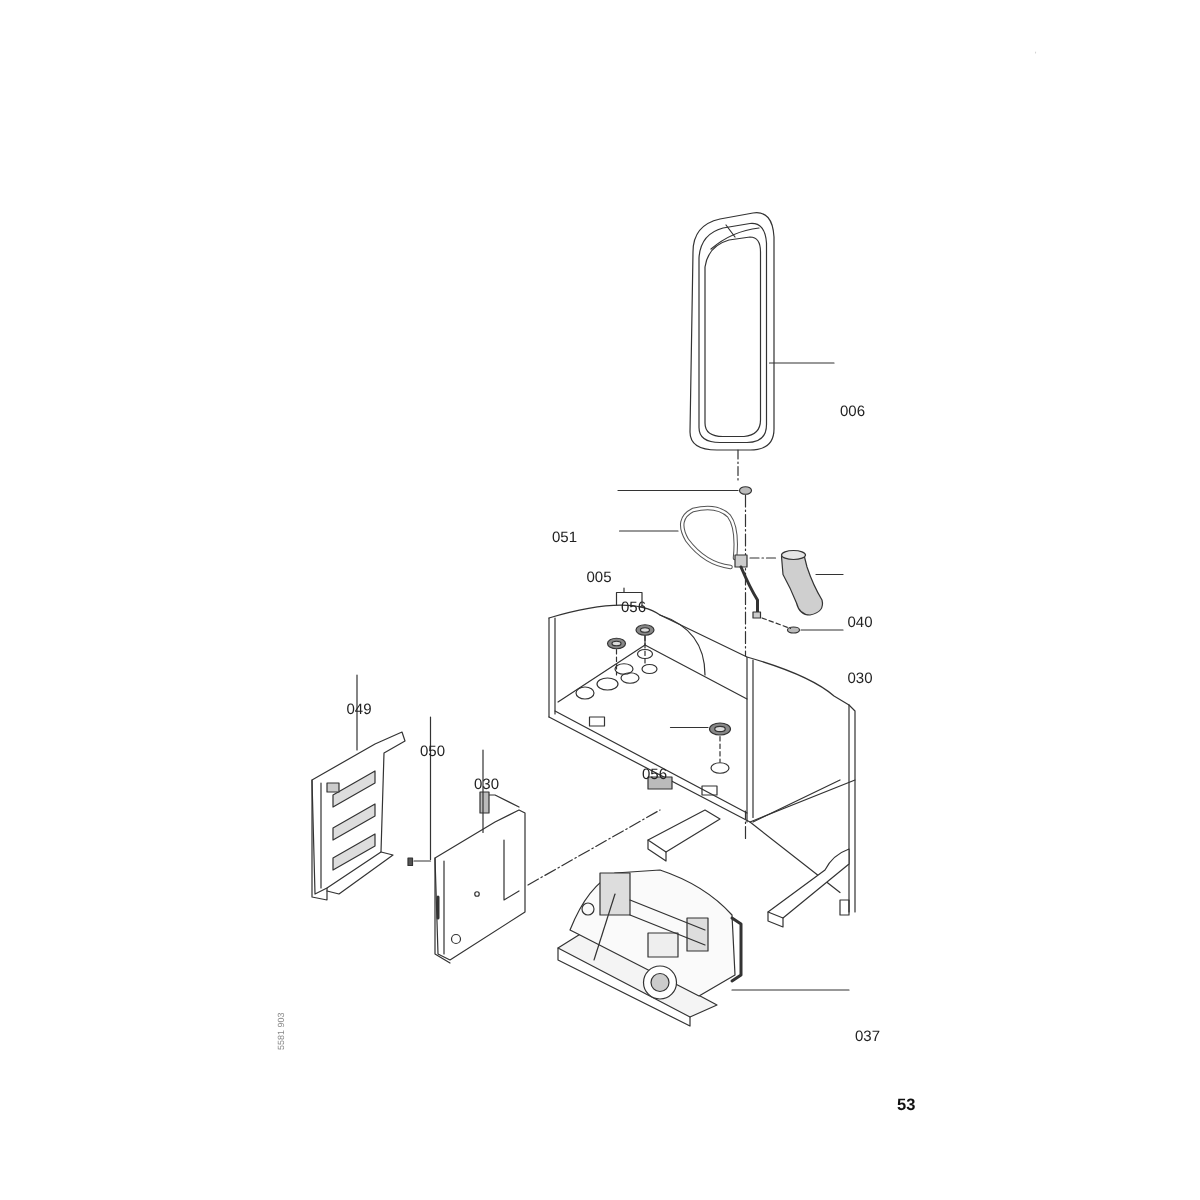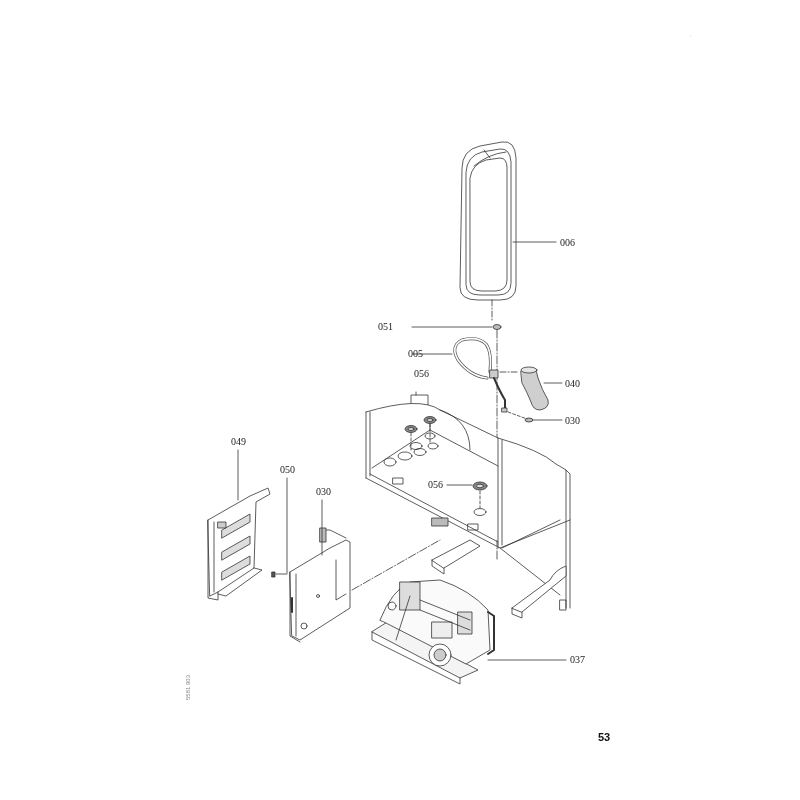--- a/index.html
+++ b/index.html
@@ -1,18 +1,18 @@
 <!DOCTYPE html>
 <html><head>
 <meta charset="utf-8">
 <style>
   html, body { margin:0; padding:0; background:#ffffff; }
   body { width:800px; height:800px; position:relative; overflow:hidden; font-family:"Liberation Sans", sans-serif; }
   #diagram { position:absolute; left:0; top:0; width:800px; height:800px; }
-  .label { position:absolute; font-size:10px; color:#222; line-height:1; font-family:Liberation Serif, serif; }
+  .label { position:absolute; font-size:10px; color:#222; line-height:1; font-family:Liberation Sans, sans-serif;margin-top:32px; }
   .pagenum { position:absolute; left:598px; top:731px; font-size:11px; font-weight:bold; color:#111; font-family:"Liberation Sans", sans-serif;text-align:right; }
   .docnum { position:absolute; left:185px; top:700px; font-size:6px; color:#888; transform:rotate(-90deg); transform-origin:left top; white-space:nowrap; font-family:"Liberation Sans", sans-serif; }
   .mark { position:absolute; left:690px; top:34px; font-size:5px; color:#bbb; }
 </style>
 </head>
 <body>
 
 <svg id="diagram" viewBox="0 0 800 800" xmlns="http://www.w3.org/2000/svg">
   <g fill="none" stroke="#333" stroke-width="0.8" stroke-linejoin="round" stroke-linecap="round">
 
@@ -153,22 +153,22 @@
       <path d="M396,640 L410,596"></path>
       <path d="M420,600 L470,620"></path>
       <path d="M420,610 L470,630"></path>
       <circle cx="392" cy="606" r="4"></circle>
     </g>
     <line x1="488" y1="660" x2="566" y2="660"></line>
   </g>
 </svg>
 
 <span class="label" style="left:560px;top:238px">006</span>
-<span class="label" style="left:378px;top:322px">051</span>
-<span class="label" style="left:408px;top:349px">005</span>
+<span class="label" style="left:368px;top:322px">051</span>
+<span class="label" style="left:391px;top:349px">005</span>
 <span class="label" style="left:565px;top:379px">040</span>
 <span class="label" style="left:565px;top:416px">030</span>
 <span class="label" style="left:414px;top:369px">056</span>
 <span class="label" style="left:428px;top:480px">056</span>
 <span class="label" style="left:231px;top:437px">049</span>
 <span class="label" style="left:280px;top:465px">050</span>
 <span class="label" style="left:316px;top:487px">030</span>
 <span class="label" style="left:570px;top:655px">037</span>
 
 <span class="docnum">5581 903</span>

